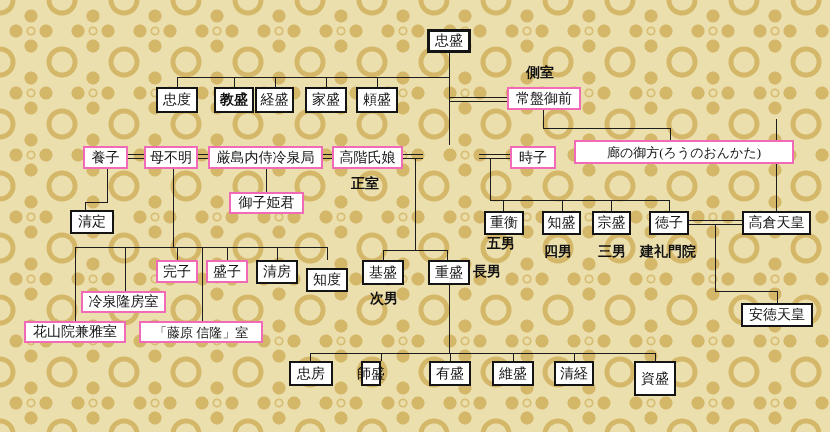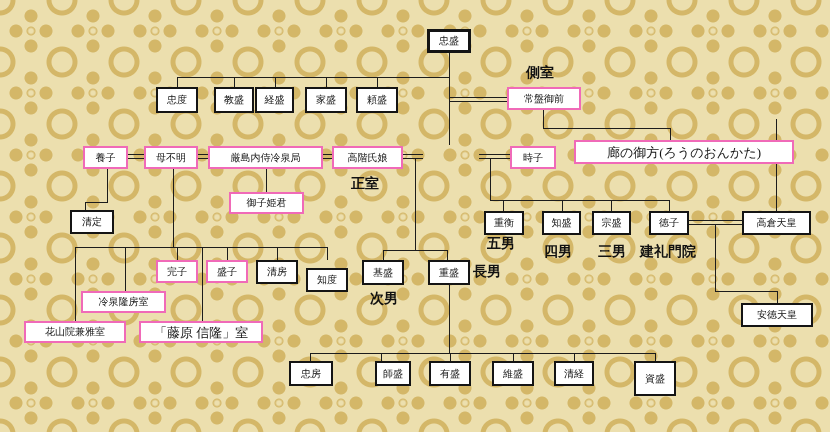--- a/index.html
+++ b/index.html
@@ -16,21 +16,21 @@
       radial-gradient(circle at 62px 0px, transparent 10px, #d4b768 11px, #d4b768 15px, transparent 16px),
       radial-gradient(circle at 0px 62px, transparent 10px, #d4b768 11px, #d4b768 15px, transparent 16px),
       radial-gradient(circle at 62px 62px, transparent 10px, #d4b768 11px, #d4b768 15px, transparent 16px);
     background-size:62px 62px;
     font-family:"Liberation Serif","DejaVu Serif",serif;
   }
   .node{
     position:absolute; box-sizing:border-box; background:#ffffff;
     border:2px solid #141414; color:#111;
     display:flex; align-items:center; justify-content:center;
-    font-size:10px; line-height:1; white-space:nowrap; padding:0 2px;
+    font-size:14px; line-height:1; white-space:nowrap; padding:0 2px;
   }
   .node.pink{border-color:#f06ab8;}
   .node.bold{border-width:3px;}
   .node.fs13{font-size:13px;}
   .cap{
     position:absolute; color:#111; font-weight:bold; font-size:14px;
     line-height:1; white-space:nowrap;
   }
   .h,.v{position:absolute; background:#1c1c1c;}
   .h{height:1px;} .v{width:1px;}
@@ -109,21 +109,21 @@
   <div class="v" style="left:310px;top:354px;height:7px;"></div>
   <div class="v" style="left:381px;top:354px;height:7px;"></div>
   <div class="v" style="left:450px;top:354px;height:7px;"></div>
   <div class="v" style="left:513px;top:354px;height:7px;"></div>
   <div class="v" style="left:574px;top:354px;height:7px;"></div>
   <div class="v" style="left:655px;top:354px;height:7px;"></div>
 
   <div class="node bold" style="left:427px;top:29px;width:44px;height:24px;">忠盛</div>
 
   <div class="node" style="left:156px;top:87px;width:42px;height:26px;">忠度</div>
-  <div class="node" style="left:214px;top:87px;width:40px;height:26px;">教盛</div>
+  <div class="node" style="left:214px;top:87px;width:40px;height:26px;font-weight:bold;">教盛</div>
   <div class="node" style="left:255px;top:87px;width:39px;height:26px;">経盛</div>
   <div class="node" style="left:305px;top:87px;width:42px;height:26px;">家盛</div>
   <div class="node" style="left:356px;top:87px;width:42px;height:26px;">頼盛</div>
 
   <div class="node pink" style="left:507px;top:87px;width:74px;height:23px;">常盤御前</div>
 
   <div class="node pink" style="left:83px;top:146px;width:45px;height:23px;">養子</div>
   <div class="node pink" style="left:144px;top:146px;width:54px;height:23px;">母不明</div>
   <div class="node pink" style="left:208px;top:146px;width:115px;height:23px;">厳島内侍冷泉局</div>
   <div class="node pink" style="left:332px;top:146px;width:71px;height:23px;">高階氏娘</div>
@@ -146,21 +146,21 @@
   <div class="node" style="left:362px;top:260px;width:42px;height:25px;">基盛</div>
   <div class="node" style="left:428px;top:260px;width:42px;height:25px;">重盛</div>
 
   <div class="node pink" style="left:81px;top:291px;width:85px;height:22px;">冷泉隆房室</div>
   <div class="node pink fs13" style="left:139px;top:321px;width:124px;height:22px;">「藤原 信隆」室</div>
   <div class="node pink" style="left:24px;top:321px;width:102px;height:22px;">花山院兼雅室</div>
 
   <div class="node" style="left:741px;top:303px;width:72px;height:24px;">安徳天皇</div>
 
   <div class="node" style="left:289px;top:361px;width:44px;height:25px;">忠房</div>
-  <div class="node" style="left:361px;top:361px;width:36px;height:25px;margin-left:14px;">師盛</div>
+  <div class="node" style="left:361px;top:361px;width:20px;height:25px;">師盛</div>
   <div class="node" style="left:429px;top:361px;width:42px;height:25px;">有盛</div>
   <div class="node" style="left:492px;top:361px;width:42px;height:25px;">維盛</div>
   <div class="node" style="left:554px;top:361px;width:40px;height:25px;">清経</div>
   <div class="node" style="left:634px;top:361px;width:42px;height:35px;">資盛</div>
 
   <div class="cap" style="left:526px;top:66px;">側室</div>
   <div class="cap" style="left:351px;top:177px;">正室</div>
   <div class="cap" style="left:487px;top:237px;">五男</div>
   <div class="cap" style="left:544px;top:245px;">四男</div>
   <div class="cap" style="left:598px;top:245px;">三男</div>

